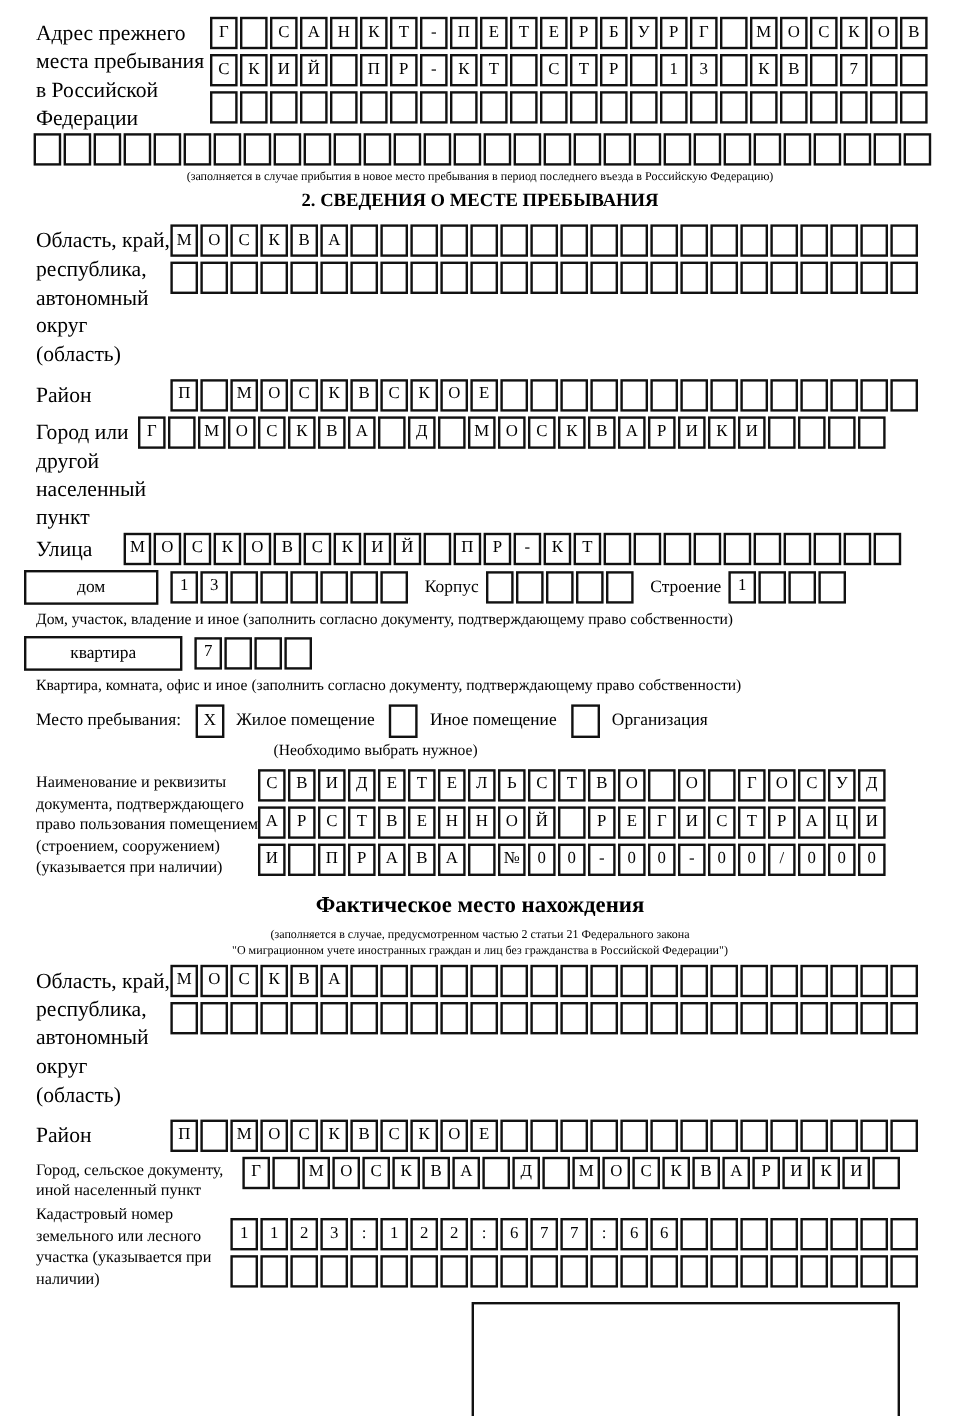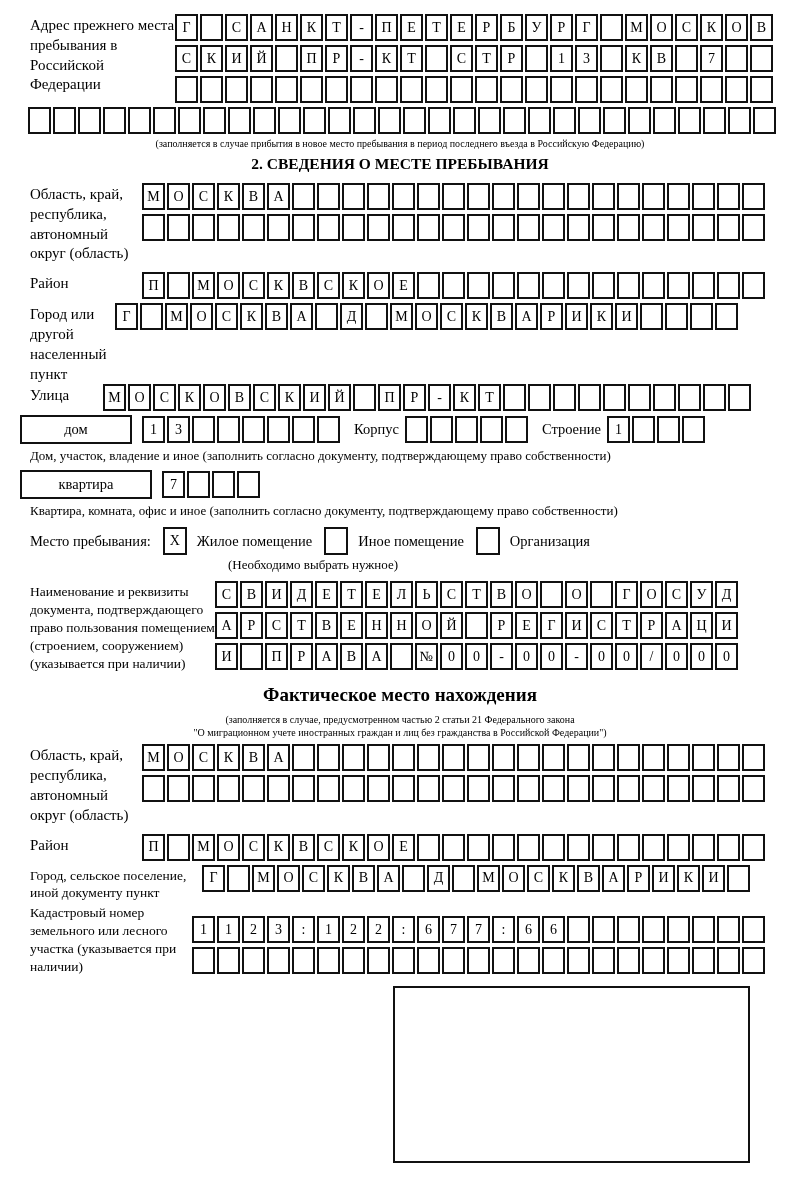--- a/index.html
+++ b/index.html
@@ -3,21 +3,21 @@
 <meta charset="utf-8">
 <style>
   html,body{margin:0;padding:0;}
   body{
     width:800px;height:1180px;overflow:hidden;background:#fff;color:#000;
     font-family:"Liberation Serif","DejaVu Serif",serif;
   }
   .page{position:relative;width:800px;height:1180px;}
   .hdr-right{padding:22px 58px 0 0;text-align:right;font-size:14.5px;}
   .frow{display:flex;align-items:flex-start;margin-left:30px;}
-  .flabel{flex:none;font-size:15px;line-height:1.32;padding-top:2px;}
+  .flabel{flex:none;font-size:18px;line-height:1.32;padding-top:2px;}
   .flabel.small{font-size:13.5px;}
   .w145{width:145px;}
   .w112{width:112px;}
   .w85{width:85px;}
   .w73{width:73px;}
   .w180{width:185px;}
   .w170{width:172px;}
   .w160{width:162px;}
   .rows{display:flex;flex-direction:column;}
   .cells{display:flex;flex:none;margin-bottom:4px;}
@@ -539,21 +539,21 @@
         <span class="cell"></span>
         <span class="cell"></span>
         <span class="cell"></span>
         <span class="cell"></span>
         <span class="cell"></span>
         <span class="cell"></span>
       </div>
   </div>
 
   <div class="frow">
-    <div class="flabel small w170">Город, сельское поселение, иной документу пункт</div>
+    <div class="flabel small w170">Город, сельское документу, иной населенный пункт</div>
     <div class="cells">
         <span class="cell">Г</span>
         <span class="cell"></span>
         <span class="cell">М</span>
         <span class="cell">О</span>
         <span class="cell">С</span>
         <span class="cell">К</span>
         <span class="cell">В</span>
         <span class="cell">А</span>
         <span class="cell"></span>

